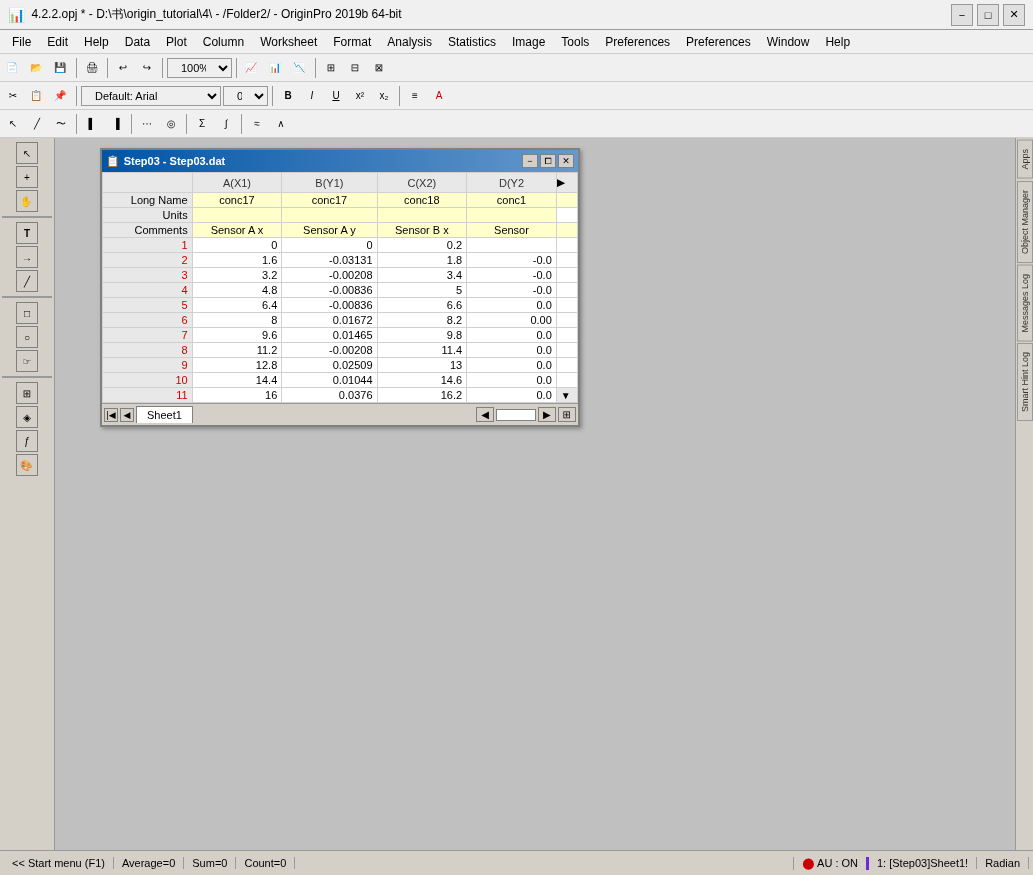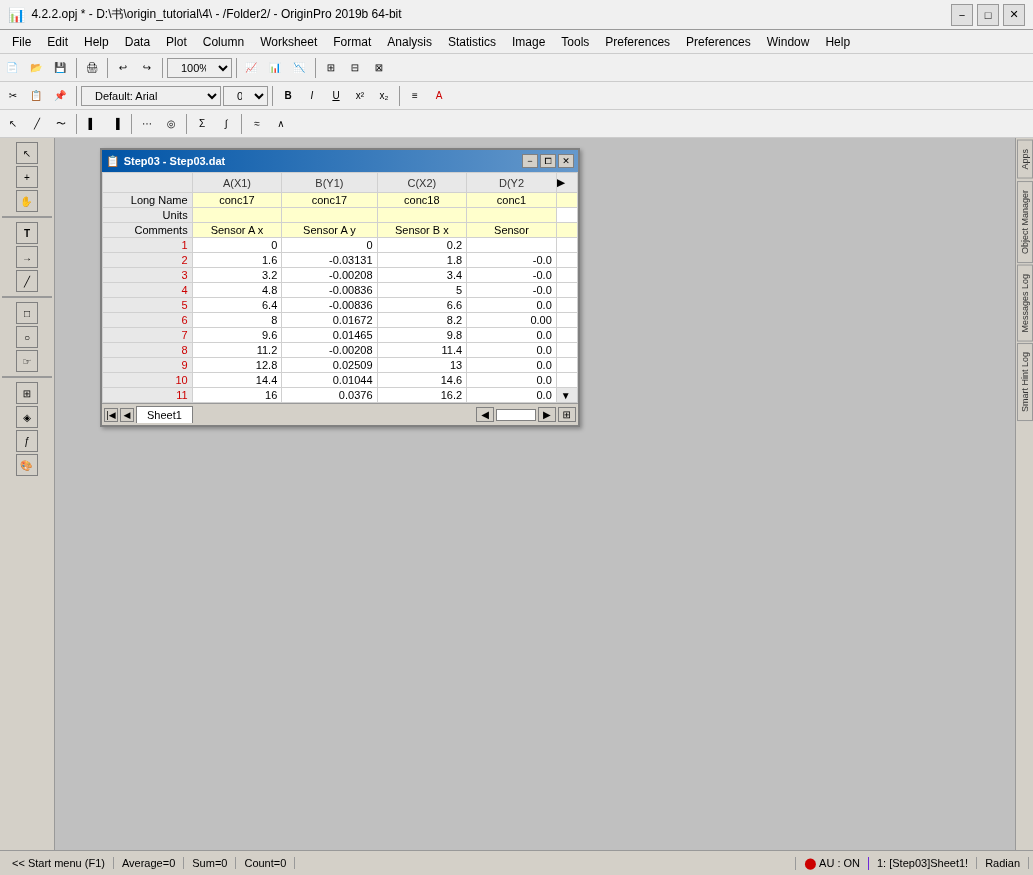--- a/index.html
+++ b/index.html
@@ -349,19 +349,19 @@
     <div class="rt-label" style="writing-mode:vertical-rl; transform:rotate(180deg); font-size:9px; padding:8px 2px; background:#d4d0c8; border:1px solid #999; cursor:pointer; color:#333; text-align:center; margin-bottom:2px;">Smart Hint Log</div>
   </div>
 </div>
 
 <div id="status-bar" style="position:fixed; bottom:0; left:0; width:1033px; height:25px; background:#d4d0c8; border-top:1px solid #999; display:flex; align-items:center; padding:0 4px; font-size:11px; gap:0; z-index:100;">
   <span class="status-item" style="padding:0 8px; border-right:1px solid #999; cursor:pointer;">&lt;&lt; Start menu (F1)</span>
   <span class="status-item" style="padding:0 8px; border-right:1px solid #999;">Average=0</span>
   <span class="status-item" style="padding:0 8px; border-right:1px solid #999;">Sum=0</span>
   <span class="status-item" style="padding:0 8px; border-right:1px solid #999;">Count=0</span>
   <div style="flex:1;"></div>
-  <span class="status-item" style="padding:0 8px; border-left:1px solid #999; border-right:1px solid #6d28d9;">
+  <span class="status-item" style="padding:0 8px; border-left:1px solid #999; border-right:3px solid #6d28d9;">
     <span style="color:#cc0000;">⬤</span>
     <span>AU : ON</span>
   </span>
   <span class="status-item" style="padding:0 8px; border-right:1px solid #999;">1: [Step03]Sheet1!</span>
   <span class="status-item" style="padding:0 8px;">Radian</span>
 </div>
 
 </body></html>

